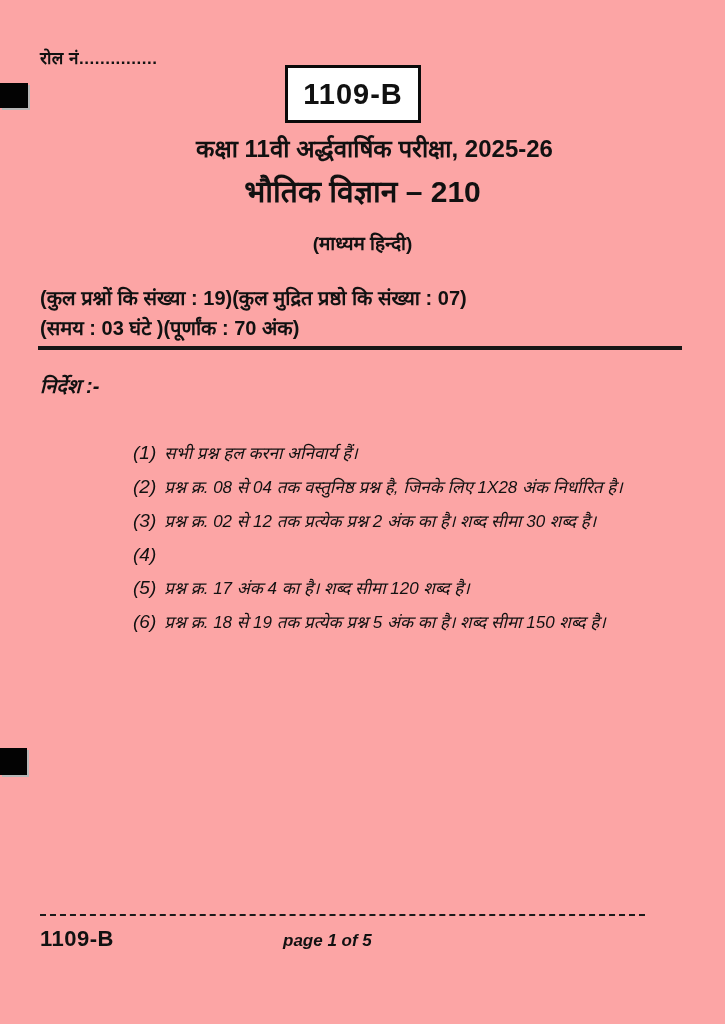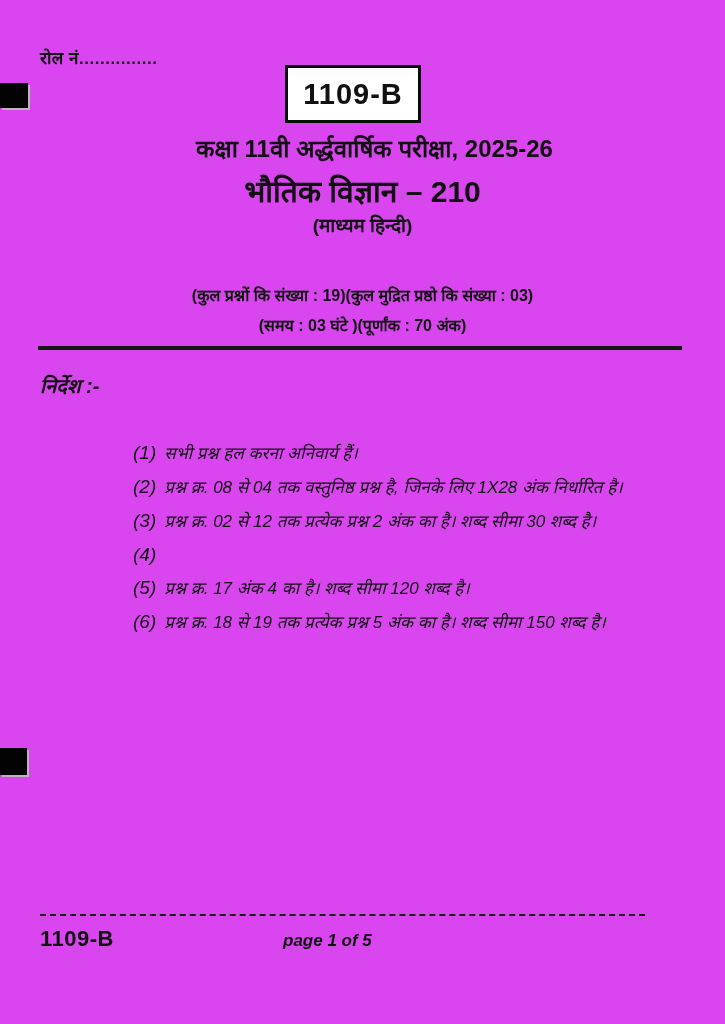--- a/index.html
+++ b/index.html
@@ -3,21 +3,21 @@
 <meta charset="utf-8">
 <style>
   * { margin: 0; padding: 0; box-sizing: border-box; }
   html, body { background: #e8e8e8; }
   body { font-family: "Liberation Sans", sans-serif; }
   .page {
     position: relative;
     width: 725px;
     height: 1024px;
     margin: 0 auto;
-    background: #d946ef;
+    background: #fca5a5;
     color: #111111;
     overflow: hidden;
   }
   .roll-no {
     position: absolute;
     left: 40px; top: 46px;
     font-size: 17px;
     font-weight: bold;
     letter-spacing: .5px;
   }
@@ -43,30 +43,30 @@
   .title-line2 {
     position: absolute;
     left: 0; top: 170px; width: 100%;
     text-align: center;
     font-size: 30px;
   }
   .title-line2 .subject { font-weight: bold; }
   .title-line2 .subject-code { font-weight: bold; }
   .medium-line {
     position: absolute;
-    left: 0; top: 212px; width: 100%;
+    left: 0; top: 230px; width: 100%;
     text-align: center;
     font-size: 19px;
     font-weight: 600;
   }
   .meta-row {
     position: absolute;
     left: 40px; right: 40px;
-    display: flex; justify-content: center;
-    font-size: 16px; font-weight: 600;
+    display: flex; justify-content: flex-start;
+    font-size: 20px; font-weight: 600;
   }
   .meta-row.r1 { top: 284px; }
   .meta-row.r2 { top: 314px; }
   .rule-thick {
     position: absolute;
     left: 38px; top: 346px;
     width: 644px; height: 4px;
     background: #161616;
   }
   .nirdesh {
@@ -132,21 +132,21 @@
 
   <div class="title-line2">
     <span class="subject">भौतिक विज्ञान</span>
     <span class="subject-code">– 210</span>
   </div>
 
   <div class="medium-line">(माध्यम हिन्दी)</div>
 
   <div class="meta-row r1">
     <span>(कुल प्रश्नों कि संख्या : 19)</span>
-    <span>(कुल मुद्रित प्रष्ठो कि संख्या : 03)</span>
+    <span>(कुल मुद्रित प्रष्ठो कि संख्या : 07)</span>
   </div>
 
   <div class="meta-row r2">
     <span>(समय : 03 घंटे )</span>
     <span>(पूर्णांक : 70 अंक)</span>
   </div>
 
   <div class="rule-thick"></div>
 
   <div class="nirdesh">निर्देश :-</div>

